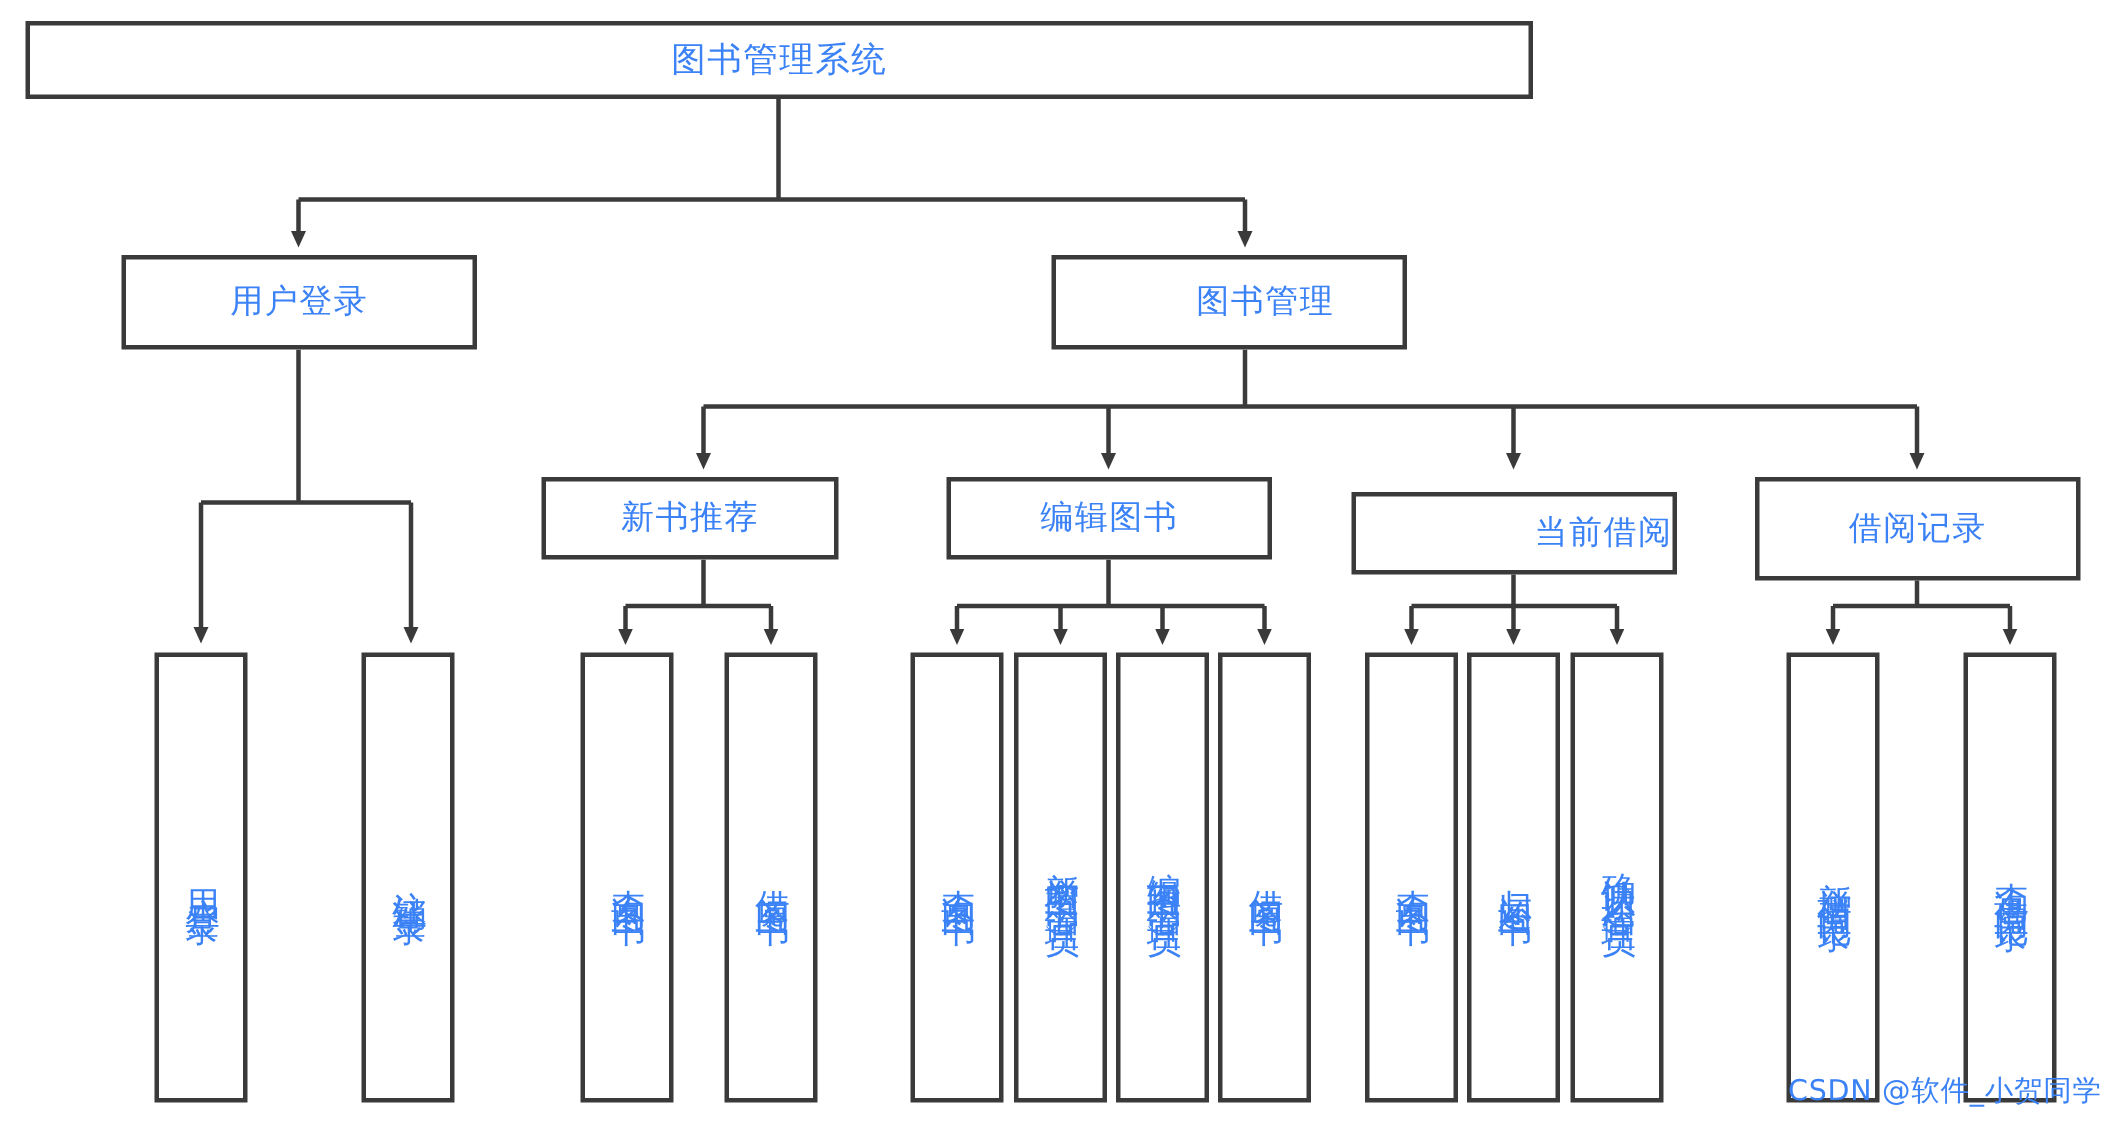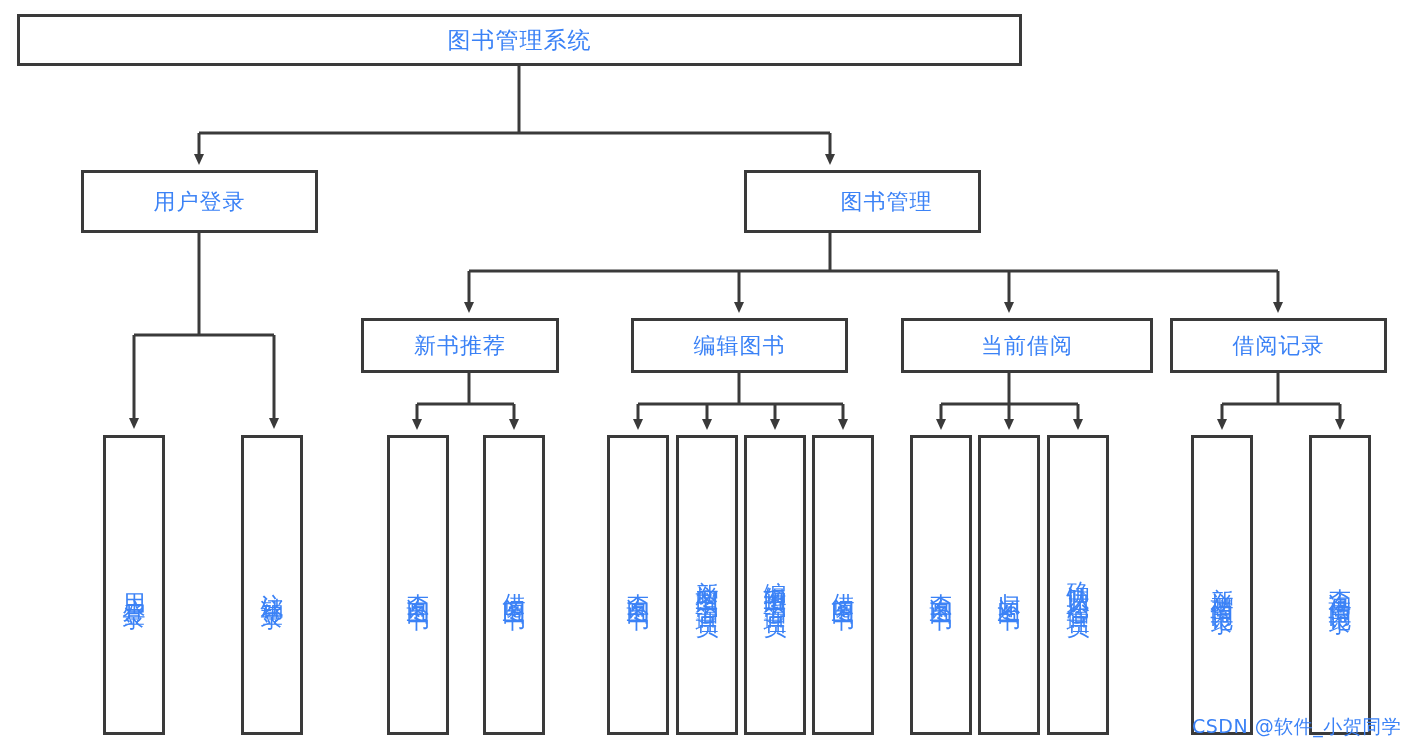--- a/index.html
+++ b/index.html
@@ -102,34 +102,34 @@
     </g>
   </svg>
 
   <div class="node-box root" style="left:17px;top:14px;width:1005px;height:52px;">
     <span class="node-label">图书管理系统</span>
   </div>
 
   <div class="node-box" style="left:81px;top:170px;width:237px;height:63px;">
     <span class="node-label">用户登录</span>
   </div>
-  <div class="node-box" style="left:744px;top:170px;width:237px;height:63px;padding-left:48px;">
+  <div class="node-box" style="left:701px;top:170px;width:237px;height:63px;padding-left:48px;">
     <span class="node-label">图书管理</span>
   </div>
 
   <div class="node-box" style="left:361px;top:318px;width:198px;height:55px;">
     <span class="node-label">新书推荐</span>
   </div>
   <div class="node-box" style="left:631px;top:318px;width:217px;height:55px;">
     <span class="node-label">编辑图书</span>
   </div>
-  <div class="node-box" style="left:901px;top:318px;width:252px;height:55px;">
+  <div class="node-box" style="left:901px;top:328px;width:217px;height:55px;justify-content:flex-end;">
     <span class="node-label">当前借阅</span>
   </div>
-  <div class="node-box" style="left:1170px;top:318px;width:217px;height:55px;align-items:center;">
+  <div class="node-box" style="left:1170px;top:318px;width:217px;height:69px;align-items:center;">
     <span class="node-label">借阅记录</span>
   </div>
 
   <div class="node-box leaf" style="left:103px;top:435px;width:62px;height:300px;">
     <span class="node-label">用户登录</span>
   </div>
   <div class="node-box leaf" style="left:241px;top:435px;width:62px;height:300px;">
     <span class="node-label">注销登录</span>
   </div>
 

